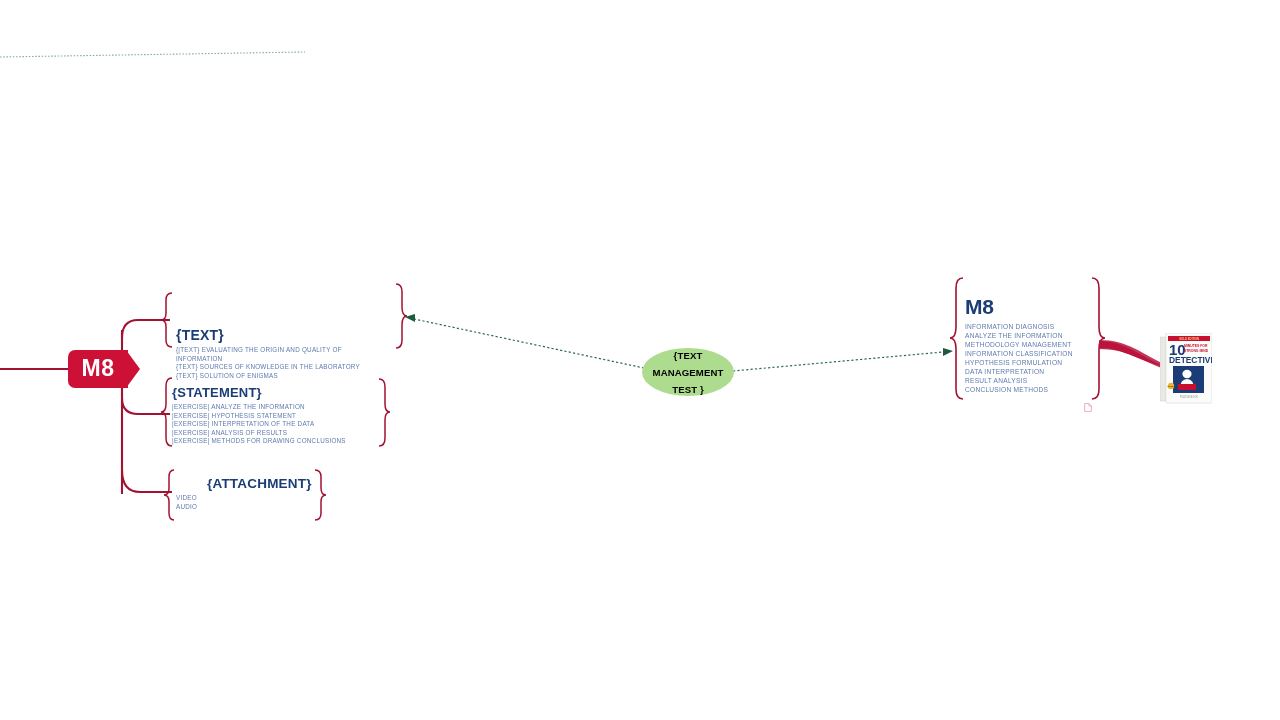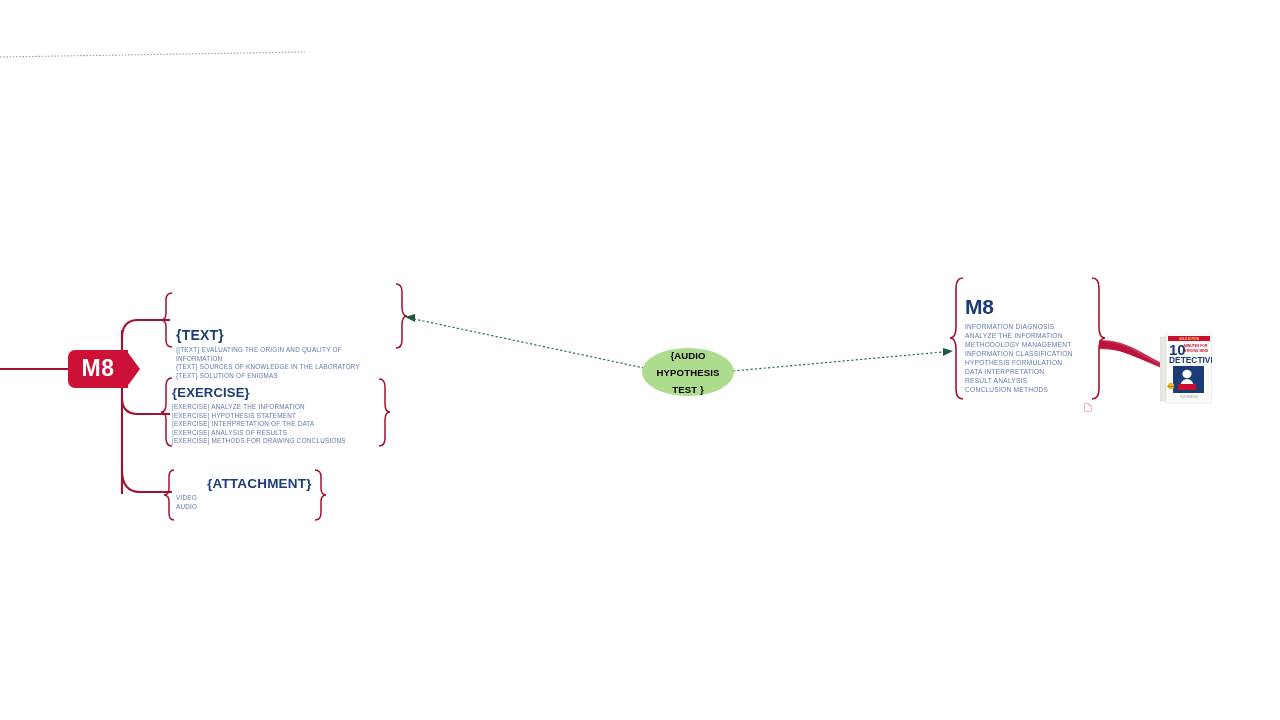--- a/index.html
+++ b/index.html
@@ -111,21 +111,21 @@
   <div class="card" id="card-text">
     <div class="card-title">{TEXT}</div>
     <div class="card-lines">
       <div class="card-line wrap">{|TEXT} EVALUATING THE ORIGIN AND QUALITY OF INFORMATION</div>
       <div class="card-line">{TEXT} SOURCES OF KNOWLEDGE IN THE LABORATORY</div>
       <div class="card-line">{TEXT} SOLUTION OF ENIGMAS</div>
     </div>
   </div>
 
   <div class="card" id="card-exercise">
-    <div class="card-title">{EXERCISE}</div>
+    <div class="card-title">{STATEMENT}</div>
     <div class="card-lines">
       <div class="card-line">|EXERCISE| ANALYZE THE INFORMATION</div>
       <div class="card-line">|EXERCISE| HYPOTHESIS STATEMENT</div>
       <div class="card-line">|EXERCISE| INTERPRETATION OF THE DATA</div>
       <div class="card-line">|EXERCISE| ANALYSIS OF RESULTS</div>
       <div class="card-line">|EXERCISE| METHODS FOR DRAWING CONCLUSIONS</div>
     </div>
   </div>
 
   <div class="card" id="card-attachment">
@@ -145,22 +145,22 @@
       <div class="card-line">INFORMATION CLASSIFICATION</div>
       <div class="card-line">HYPOTHESIS FORMULATION</div>
       <div class="card-line">DATA INTERPRETATION</div>
       <div class="card-line">RESULT ANALYSIS</div>
       <div class="card-line">CONCLUSION METHODS</div>
     </div>
   </div>
 
   <div class="ellipse">
     <div>
-      <div>{AUDIO</div>
-      <div>HYPOTHESIS</div>
+      <div>{TEXT</div>
+      <div>MANAGEMENT</div>
       <div>TEST }</div>
     </div>
   </div>
 
   <svg class="book" viewBox="0 0 52 72">
 
     <rect x="0" y="4" width="7" height="64" fill="#E8E8E4"></rect>
     <rect x="0" y="4" width="7" height="64" fill="none" stroke="#C9C9C4" stroke-width="0.4"></rect>
 
     <rect x="6" y="0" width="46" height="70" rx="1" fill="#FCFCFA" stroke="#CFCFCB" stroke-width="0.5"></rect>

